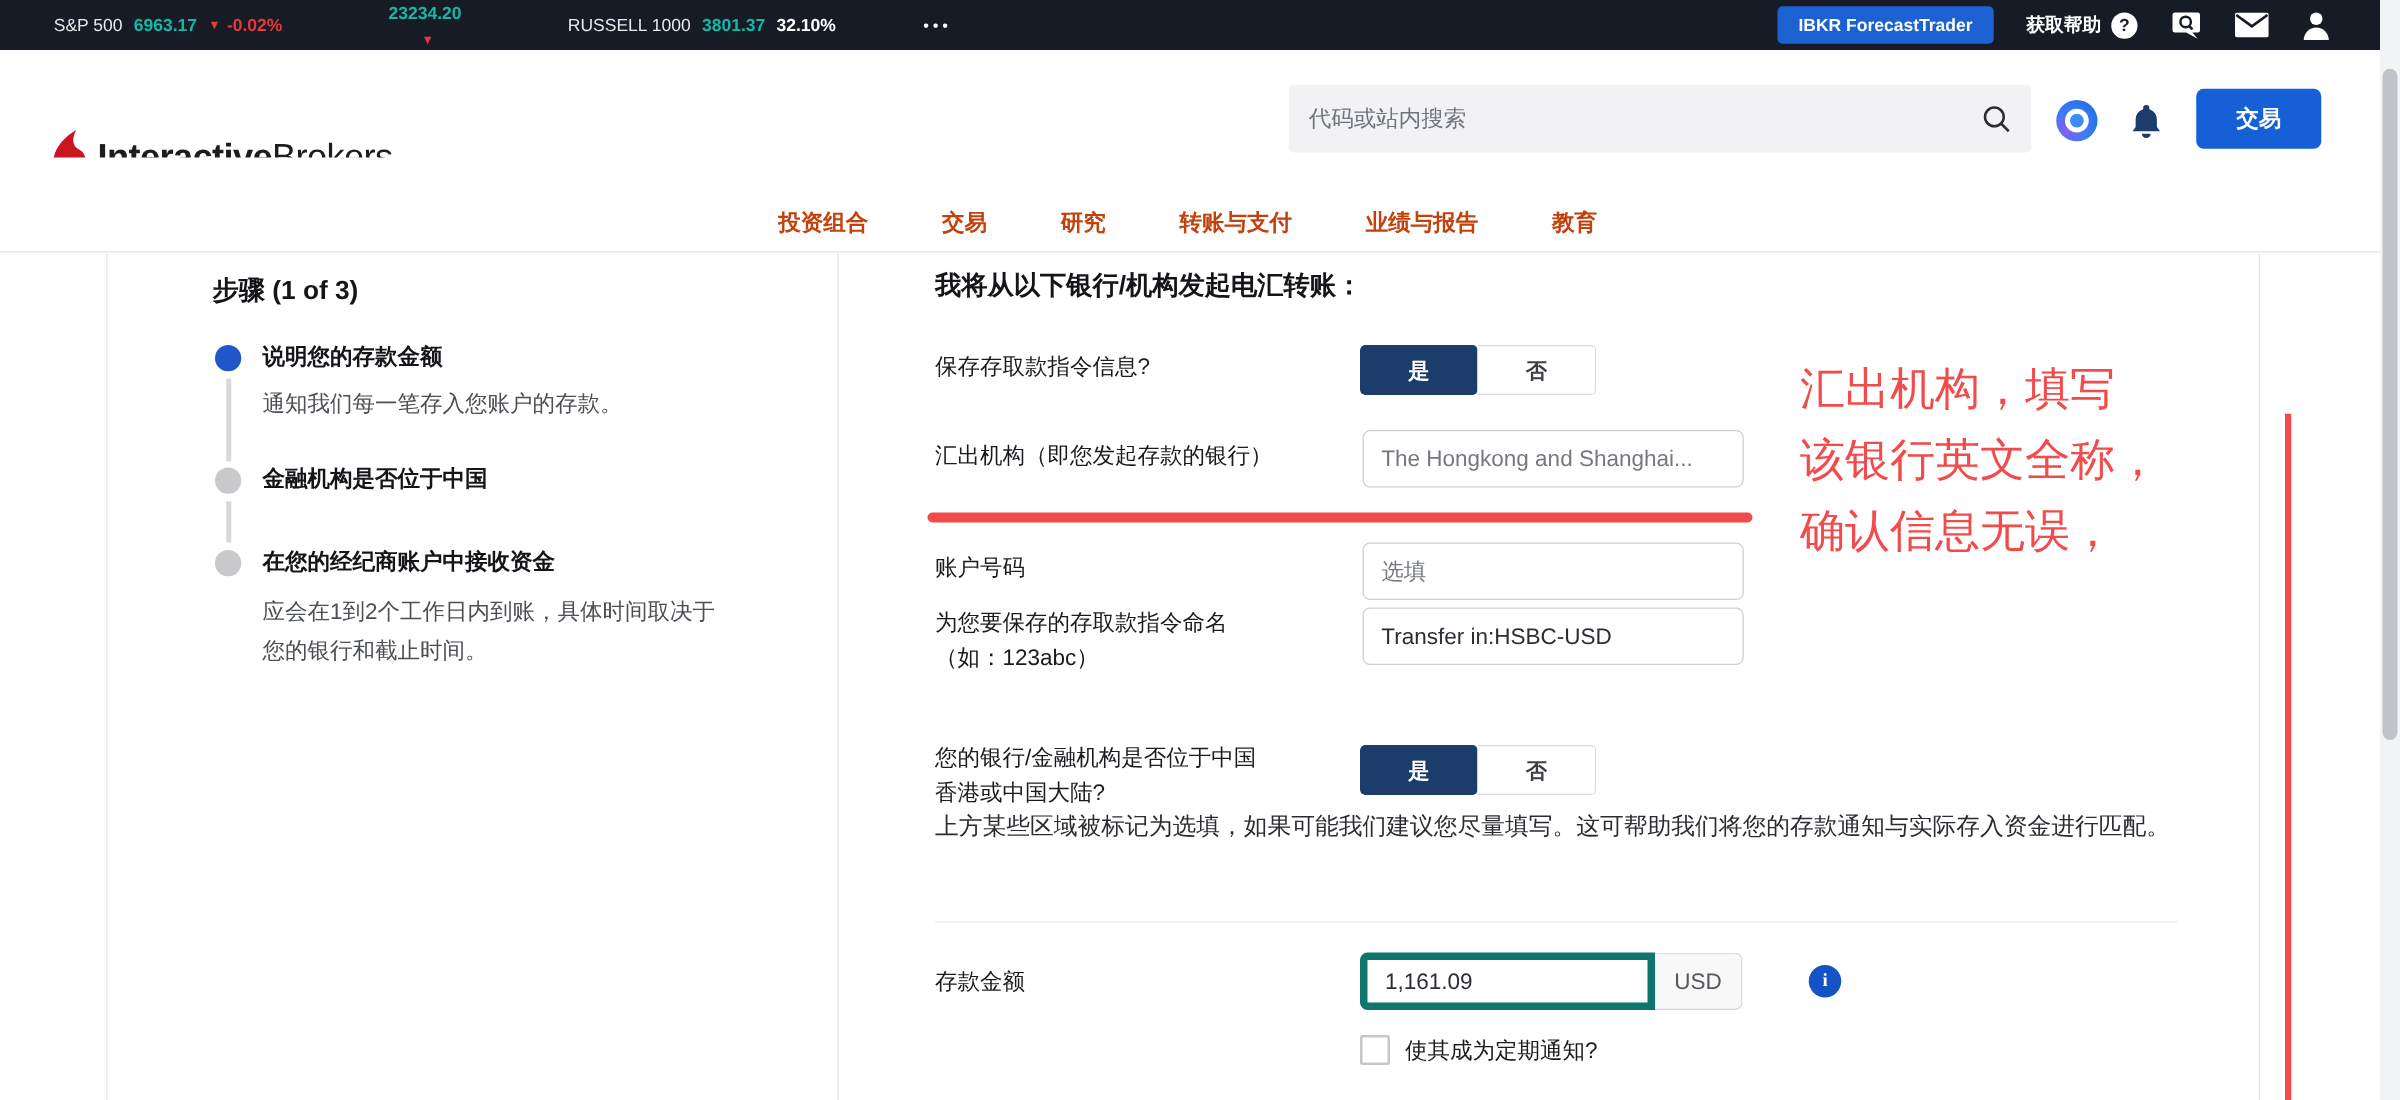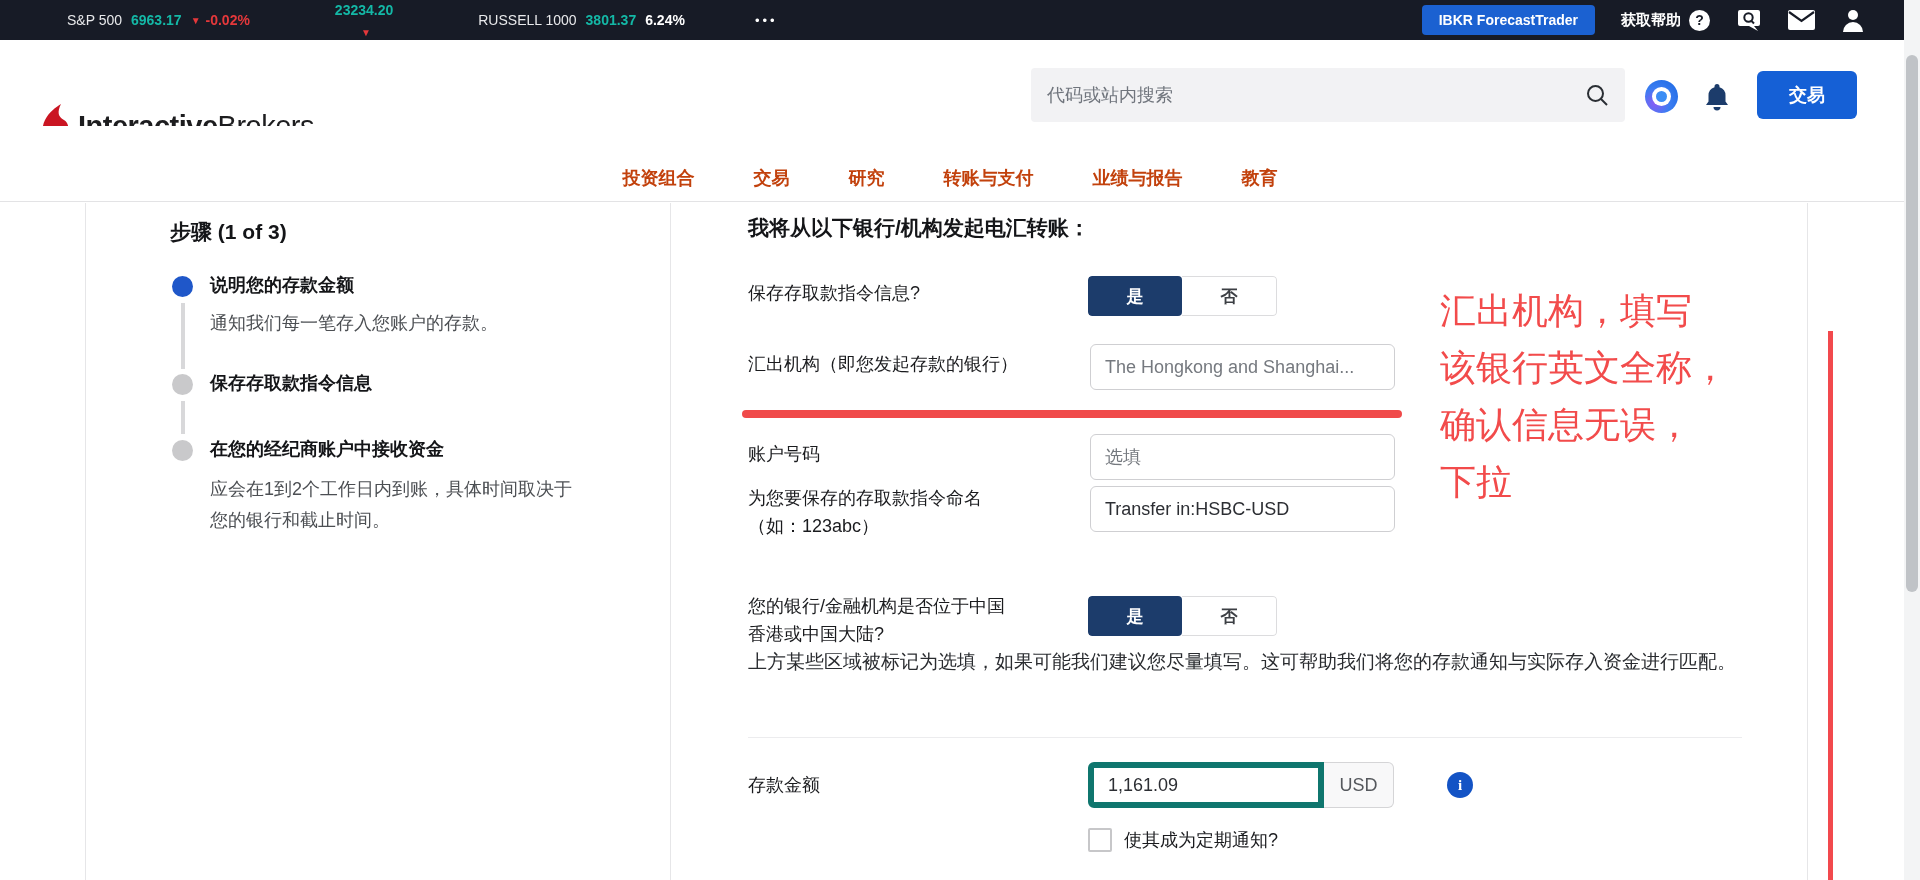--- a/index.html
+++ b/index.html
@@ -10,21 +10,21 @@
   
   .topbar { position:absolute; left:0; top:0; width:1920px; height:40px;
     background:#171b26; display:flex; align-items:center; }
   .ticker { display:flex; align-items:center; gap:9px; font-size:14px; }
   .ticker .sym { color:#e8e9eb; font-weight:500; }
   .ticker .val { color:#14b8a6; font-weight:700; }
   .ticker .chg { font-weight:700; }
   .ticker .chg.down { color:#e5383b; }
   .ticker .chg.flat { color:#ffffff; }
   .tick-arrow { color:#e5383b; font-size:10px; margin-right:-4px; }
-  .t1 { margin-left:67px; }
+  .t1 { margin-left:43px; }
   .t2 { margin-left:64px;flex-direction:column; }
   .t3 { margin-left:64px; }
   .dots { margin-left:70px; color:#ffffff; font-size:13px; letter-spacing:3px; cursor:pointer; }
   .topbar-right { position:absolute; right:55px; top:0; height:40px; display:flex; align-items:center; gap:26px; }
   .forecast-btn { background:#1b61d1; color:#fff; font-weight:700; font-size:14px;
     border:none; border-radius:4px; padding:7px 17px; cursor:pointer; }
   .help-group { display:flex; align-items:center; gap:8px; color:#fff; font-weight:700; font-size:15px; cursor:pointer; }
   .qcircle { width:21px; height:21px; border-radius:50%; background:#fff; color:#171b26;
     font-size:14px; font-weight:700; display:flex; align-items:center; justify-content:center; }
   .bar-icon { display:flex; align-items:center; cursor:pointer; }
@@ -129,21 +129,21 @@
     </div>
     <div class="ticker t2">
       <span class="sym">NASDAQ Comp</span>
       <span class="val">23234.20</span>
       <span class="tick-arrow">▼</span>
       <span class="chg down">-0.02%</span>
     </div>
     <div class="ticker t3">
       <span class="sym">RUSSELL 1000</span>
       <span class="val">3801.37</span>
-      <span class="chg flat">6.24%</span>
+      <span class="chg flat">32.10%</span>
     </div>
     <span class="dots">•••</span>
 
     <div class="topbar-right">
       <button class="forecast-btn">IBKR ForecastTrader</button>
       <div class="help-group">
         <span>获取帮助</span>
         <span class="qcircle">?</span>
       </div>
       <span class="bar-icon">
@@ -221,21 +221,21 @@
     <aside>
       <div class="steps-title">步骤 (1 of 3)</div>
 
       <div class="step-dot active" style="left:172px; top:73px;"></div>
       <div class="step-conn" style="top:100px; height:66px;"></div>
       <div class="step-title" style="top:70px;">说明您的存款金额</div>
       <div class="step-desc" style="top:105px;">通知我们每一笔存入您账户的存款。</div>
 
       <div class="step-dot pending" style="left:172px; top:171px;"></div>
       <div class="step-conn" style="top:198px; height:33px;"></div>
-      <div class="step-title" style="top:168px;">保存存取款指令信息</div>
+      <div class="step-title" style="top:168px;">金融机构是否位于中国</div>
 
       <div class="step-dot pending" style="left:172px; top:237px;"></div>
       <div class="step-title" style="top:234px;">在您的经纪商账户中接收资金</div>
       <div class="step-desc" style="top:271px;">应会在1到2个工作日内到账，具体时间取决于您的银行和截止时间。</div>
     </aside>
 
     <section>
       <div class="form-title">我将从以下银行/机构发起电汇转账：</div>
 
       <div class="f-label" style="top:76px;">保存存取款指令信息?</div>
@@ -278,21 +278,20 @@
       <div class="chk-row">
         <div class="checkbox"></div>
         <span class="chk-label">使其成为定期通知?</span>
       </div>
     </section>
 
     <div class="anno-text">
       <div>汇出机构，填写</div>
       <div>该银行英文全称，</div>
       <div>确认信息无误，</div>
-      <div>下拉</div>
     </div>
     <div class="anno-underline"></div>
     <div class="anno-arrow-line"></div>
 
   </div>
 
   <div class="scroll-track">
     <div class="scroll-thumb"></div>
   </div>
 

